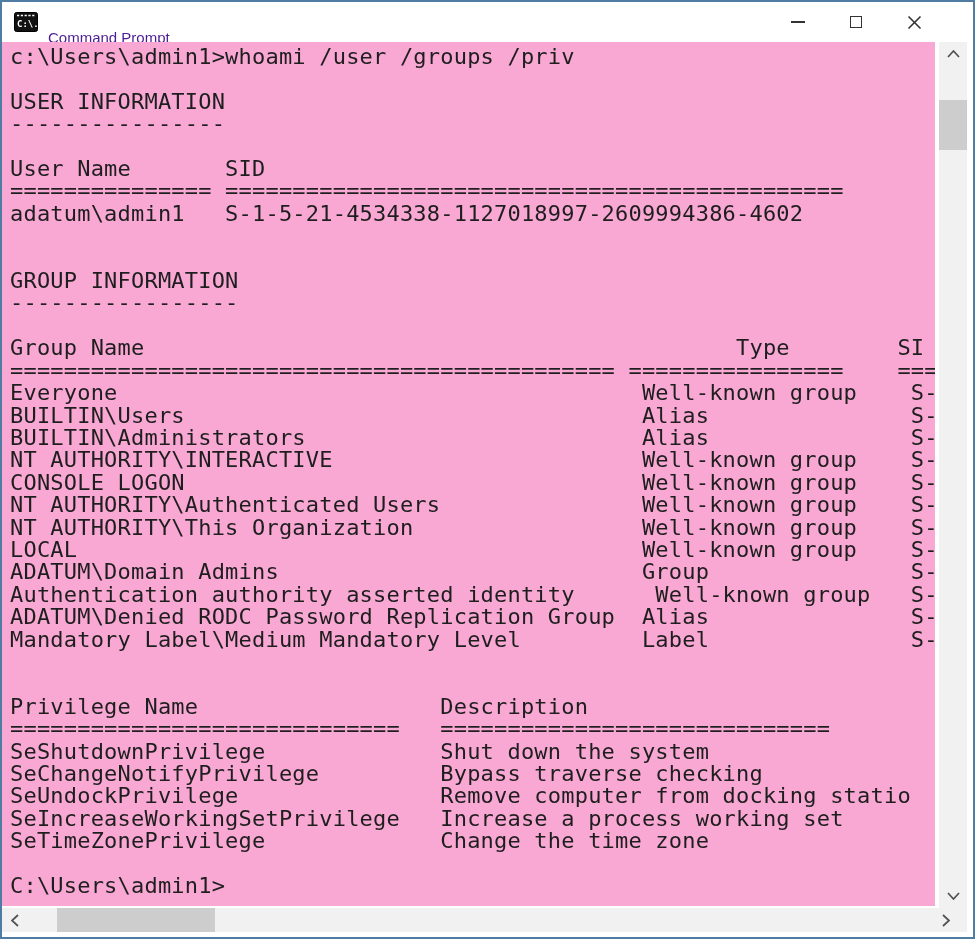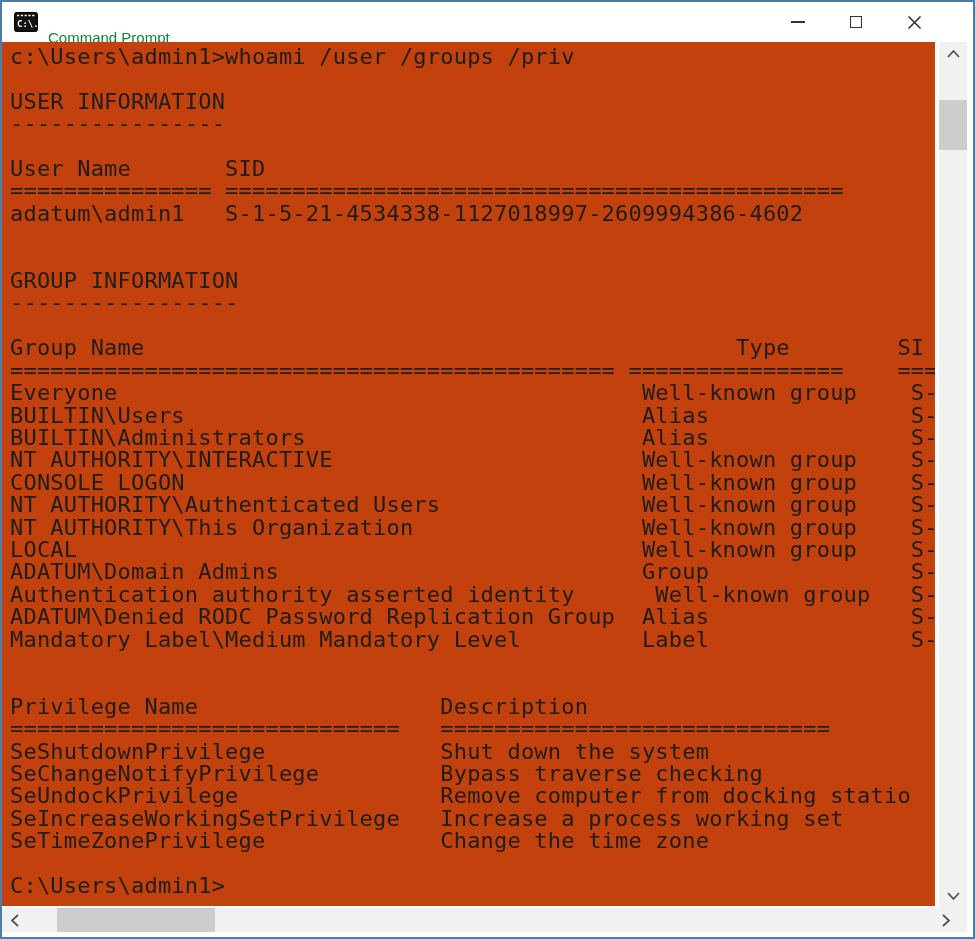--- a/index.html
+++ b/index.html
@@ -17,21 +17,21 @@
     position: absolute;
     top: 0; left: 0; right: 0;
     height: 40px;
     background: #ffffff;
     display: flex;
     align-items: center;
   }
   .titlebar .app-icon { margin: 0 10px 0 12px; width: 24px; height: 20px; flex: 0 0 auto; }
   .titlebar .title-text {
     font-size: 15px;
-    color: #15803d;
+    color: #4c1d95;
     white-space: nowrap;
     margin-top: 31px;
   }
   .controls {
     position: absolute;
     top: 0; right: 30px;
     height: 40px;
     display: flex;
   }
   .ctl-btn {
@@ -39,21 +39,21 @@
     display: flex; align-items: center; justify-content: center;
     background: transparent; border: none; padding: 0; cursor: default;
   }
   .min-glyph { width: 14px; height: 0; border-top: 2px solid #333; }
   .max-glyph { width: 12px; height: 12px; border: 1.6px solid #333; box-sizing: border-box; }
   .console {
     position: absolute;
     top: 40px; left: 0; right: 38px; bottom: 31px;
     overflow: hidden;
     padding: 4px 0 0 8px;
-    background: #c2410c;
+    background: #f9a8d4;
     font-family: "DejaVu Sans Mono", monospace;
     font-size: 22px;
     line-height: 22.4px;
     letter-spacing: 0.2px;
     color: #1e1e1e;
     white-space: pre;
   }
   .console .line { min-height: 22.4px; }
   
   .vscroll {

